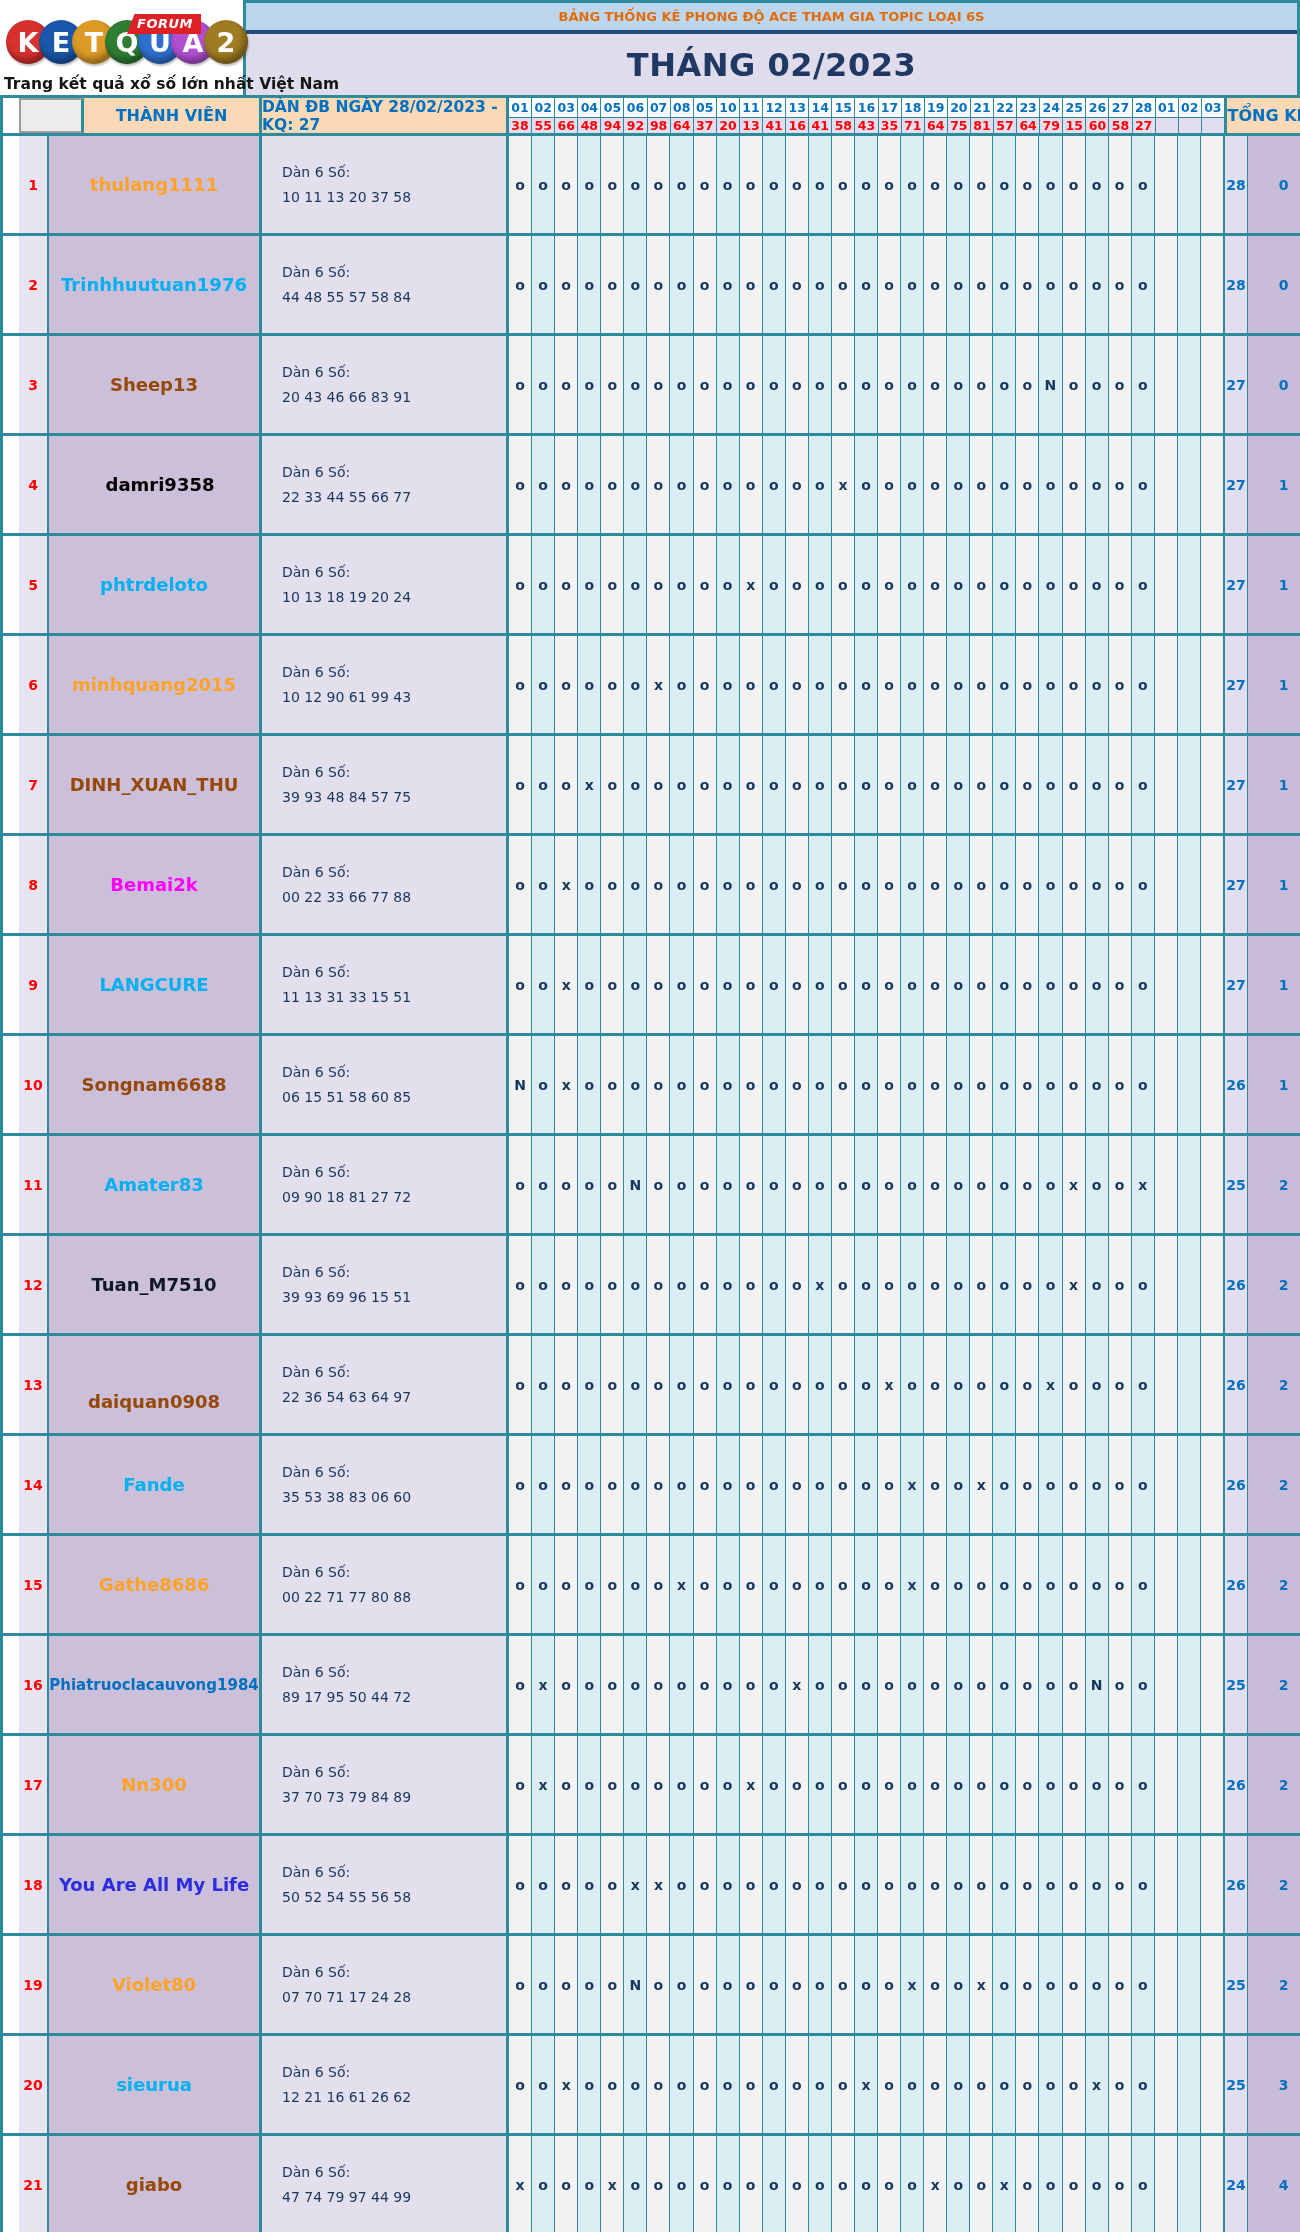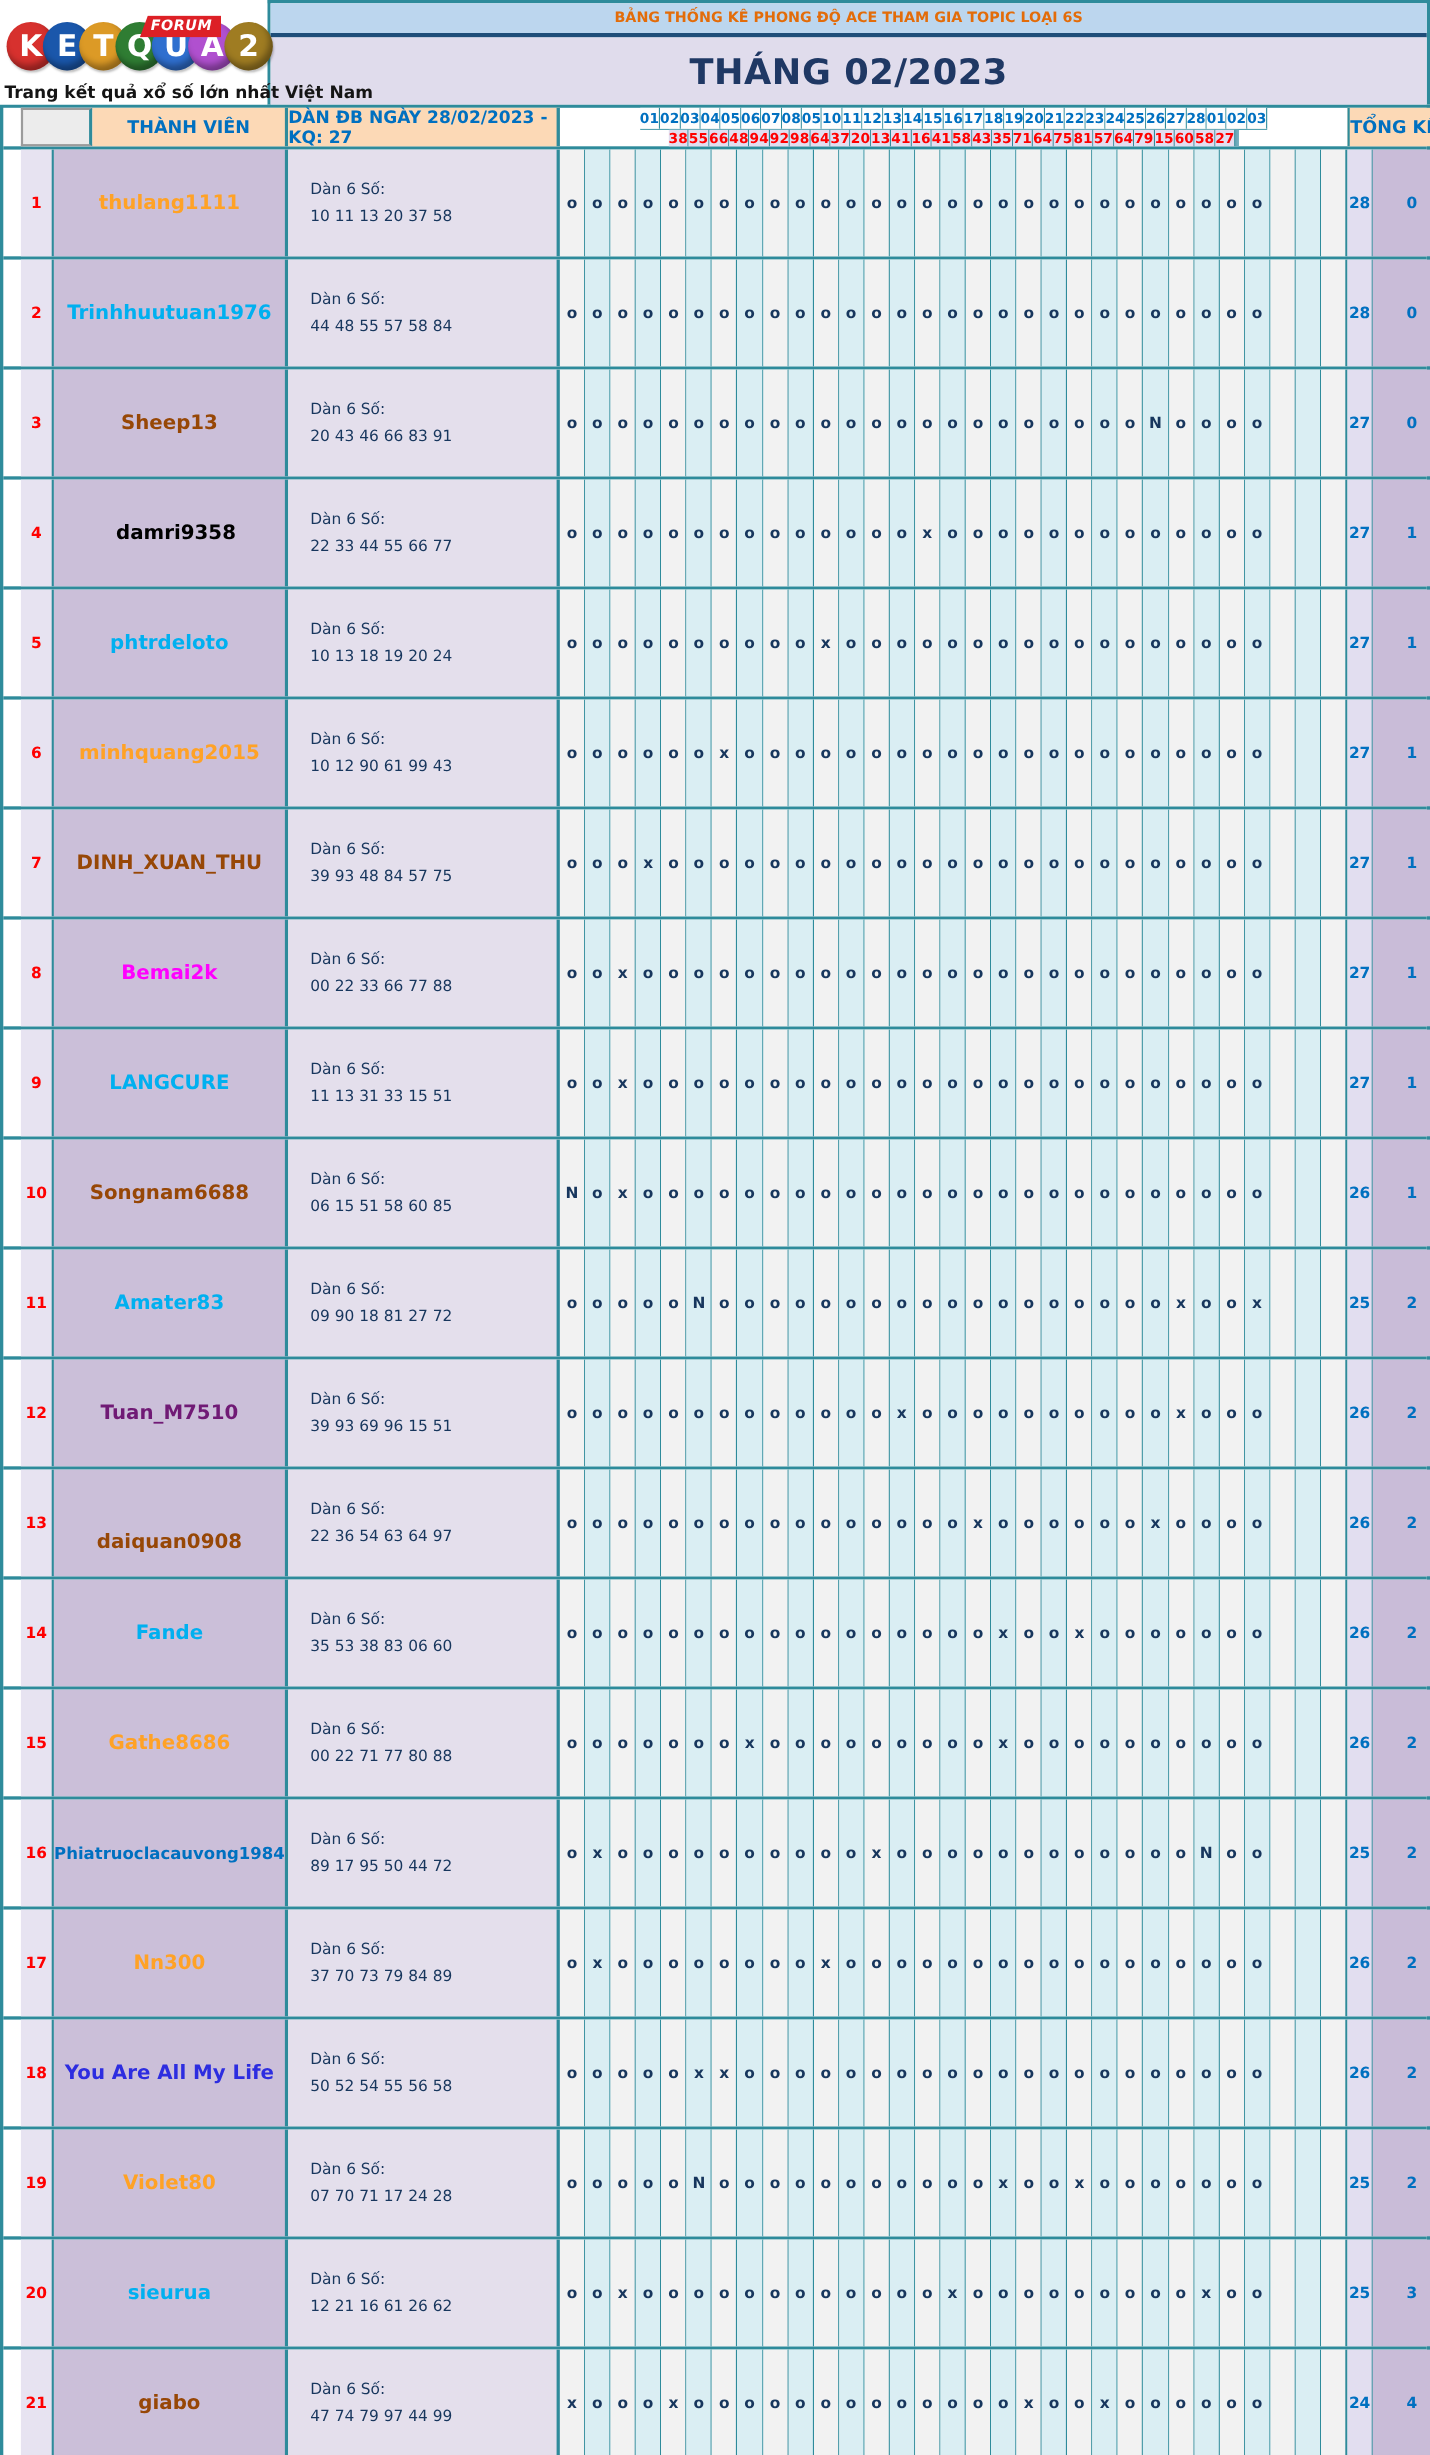--- a/index.html
+++ b/index.html
@@ -22,21 +22,21 @@
   .month{flex:1;background:#e0dcec;color:#1f3864;font-weight:bold;font-size:32px;
       display:flex;align-items:center;justify-content:center;letter-spacing:.5px;}
   
   .tbl{border:3px solid #2e8b9b;border-top:3px solid #2e8b9b;}
   .row, .hdr{display:flex;box-sizing:border-box;padding-left:16px;}
   .hdr{height:38px;border-bottom:3px solid #2e8b9b;}
   .cell{box-sizing:border-box;border-right:1px solid #2e8b9b;display:flex;align-items:center;justify-content:center;}
   .corner{width:65px;flex:0 0 65px;background:#ececec;border:2px solid #9b9b9b;border-right:3px solid #2e8b9b;box-sizing:border-box;}
   .member-h{width:178px;flex:0 0 178px;background:#fcd9b6;color:#0070c0;font-weight:bold;font-size:16px;border-right:3px solid #2e8b9b;}
   .dan-h{width:247px;flex:0 0 247px;background:#fcd9b6;color:#0070c0;font-weight:bold;font-size:15.5px;border-right:3px solid #2e8b9b;}
-  .days-stack{width:716px;flex:0 0 716px;display:flex;flex-direction:column;align-items:center;}
+  .days-stack{width:716px;flex:0 0 716px;display:flex;flex-direction:column;}
   .day-hrow{display:flex;height:19px;border-bottom:1px solid #2e8b9b;}
   .kq-row{display:flex;flex:1;}
   .day-h{flex:1;background:#fdfdfd;color:#0070c0;font-weight:bold;font-size:12.5px;}
   .kq-c{flex:1;background:#e2def0;color:#ff0000;font-weight:bold;font-size:12.5px;}
   .total-h{width:94px;flex:0 0 94px;background:#fcd9b6;color:#0070c0;font-weight:bold;font-size:16px;border-right:none;border-left:2px solid #2e8b9b;}
   .row{height:100px;border-bottom:3px solid #2e8b9b;}
   .c-idx{width:30px;flex:0 0 30px;background:#e7e3f1;color:#ff0000;font-weight:bold;font-size:14px;border-right:2px solid #2e8b9b;}
   .c-member{width:213px;flex:0 0 213px;background:#cbbfd9;font-weight:bold;font-size:18px;border-right:3px solid #2e8b9b;white-space:nowrap;overflow:hidden;}
   .c-dan{width:247px;flex:0 0 247px;background:#e4dfec;color:#17365d;font-size:14px;border-right:3px solid #2e8b9b;
          flex-direction:column;align-items:flex-start;justify-content:center;padding-left:20px;line-height:25px;}
@@ -640,21 +640,21 @@
             <div class="c-day odd"></div>
             <div class="c-day even"></div>
             <div class="c-day odd"></div>
           </div>
           <div class="cell c-to">25</div>
           <div class="cell c-tx">2</div>
         </div>
         <div class="row">
           <div class="cell c-idx">12</div>
           <div class="cell c-member">
-            <span style="color: #701a75;">Tuan_M7510</span>
+            <span style="color: #0f172a;">Tuan_M7510</span>
           </div>
           <div class="cell c-dan">
             <div class="">Dàn 6 Số:</div>
             <div class="">39 93 69 96 15 51</div>
           </div>
           <div class="days-wrap">
             <div class="c-day odd">o</div>
             <div class="c-day even">o</div>
             <div class="c-day odd">o</div>
             <div class="c-day even">o</div>

